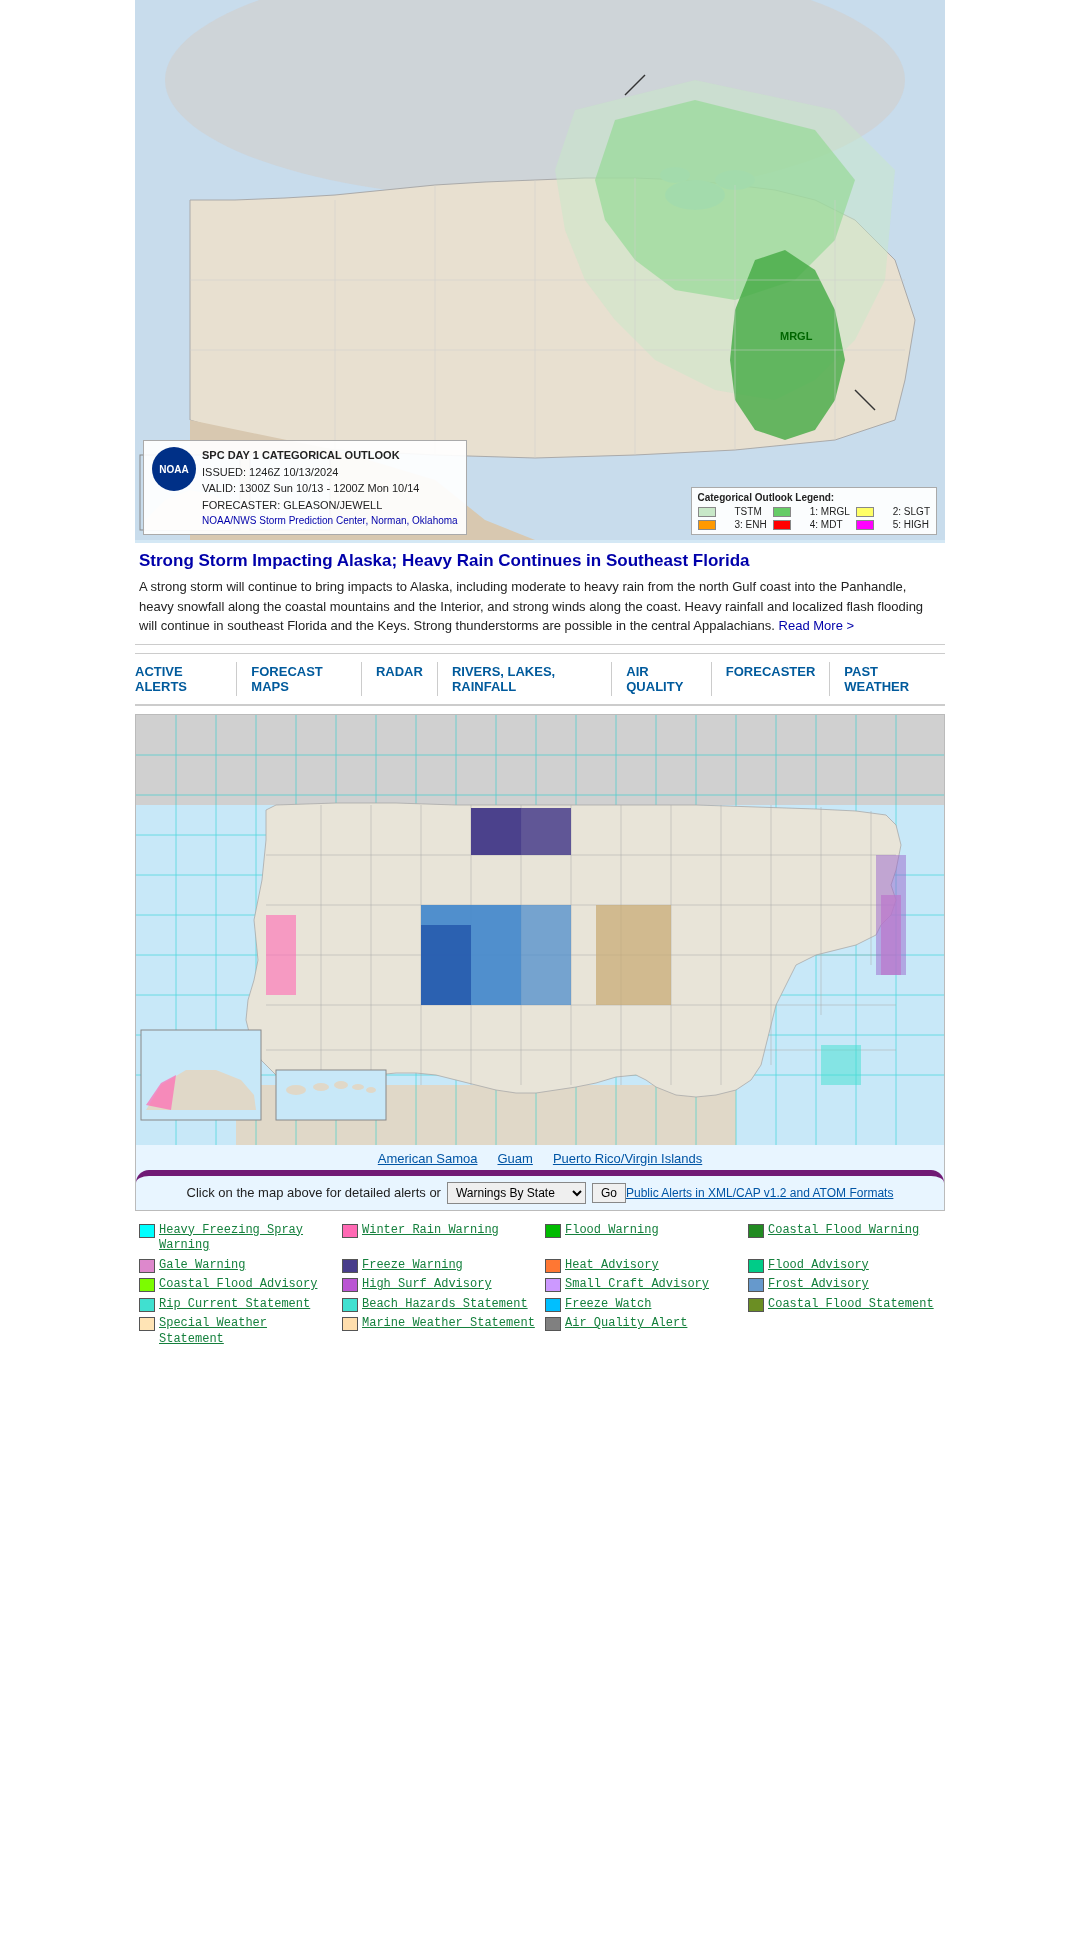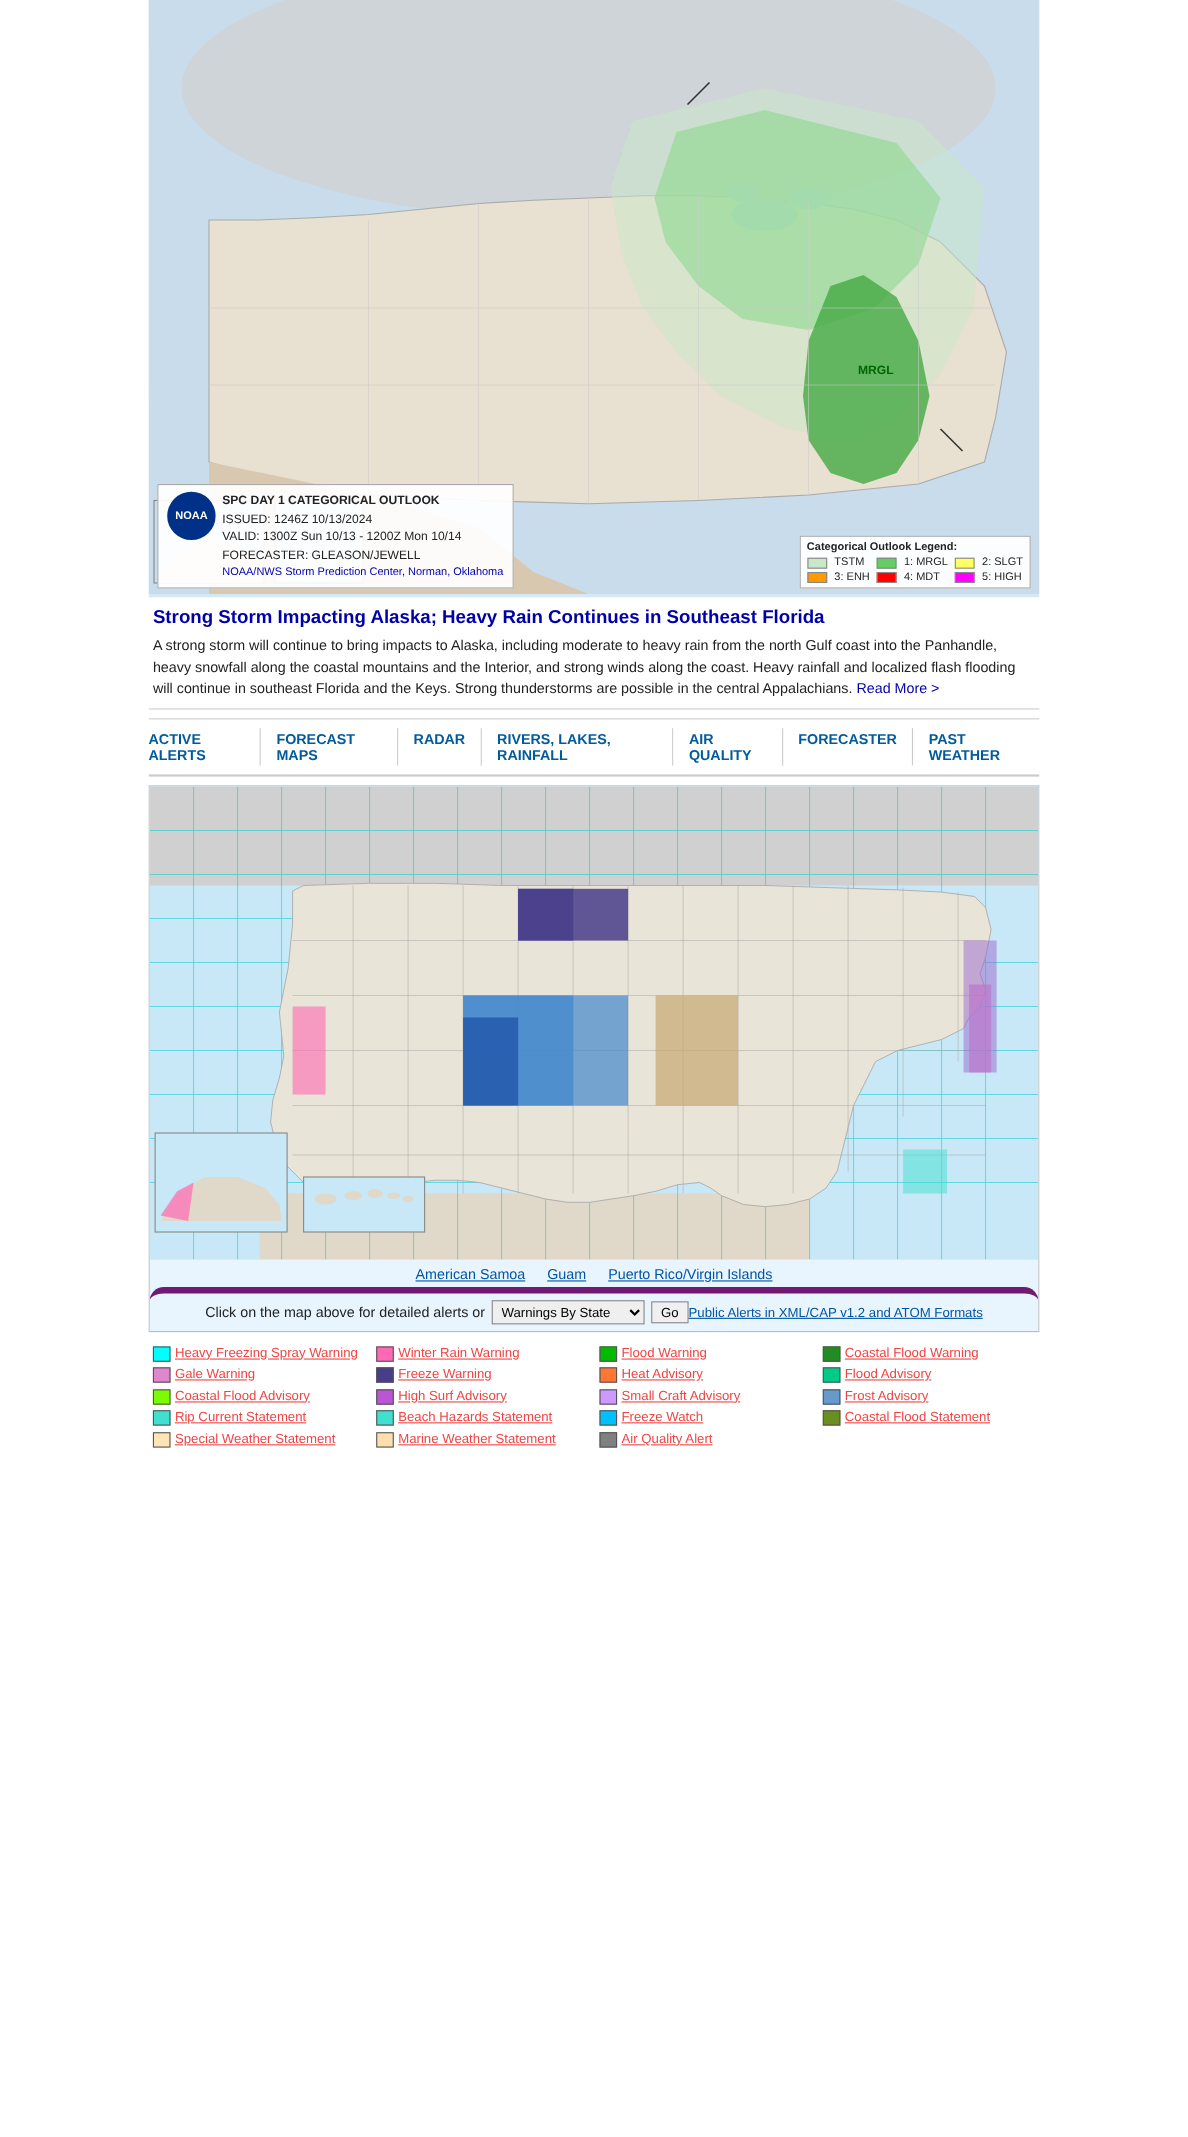--- a/index.html
+++ b/index.html
@@ -53,21 +53,21 @@
       border: 1px solid #aaa;
       padding: 4px 6px;
       font-size: 10px;
     }
     .legend-title { font-weight: bold; margin-bottom: 3px; }
     .legend-grid {
       display: grid;
       grid-template-columns: auto auto auto;
       gap: 2px 6px;
     }
-    .legend-item { display: flex; align-items: center; gap: 7px; white-space: nowrap; }
+    .legend-item { display: flex; align-items: center; gap: 19px; white-space: nowrap; }
     .legend-swatch {
       width: 18px;
       height: 10px;
       display: inline-block;
       border: 1px solid #888;
     }
 
     
     .news-section { padding: 8px 4px; border-bottom: 1px solid #ccc; }
     .news-headline { color: #00a; font-size: 17px; font-weight: bold; margin-bottom: 6px; }
@@ -160,21 +160,21 @@
       font-size: 12px;
     }
     .legend-entry { display: flex; align-items: flex-start; gap: 4px; }
     .legend-color-box {
       width: 16px;
       height: 14px;
       flex-shrink: 0;
       border: 1px solid #555;
       margin-top: 1px;
     }
-    .legend-label { color: #ef4444; text-decoration: underline; cursor: pointer; line-height: 1.3; }
+    .legend-label { color: #15803d; text-decoration: underline; cursor: pointer; line-height: 1.3; font-family: Liberation Mono, monospace; }
 
     
     .us-map-svg {
       width: 100%;
       height: 420px;
       background: #c8e8ff;
     }
   </style>
 </head>
 <body>

